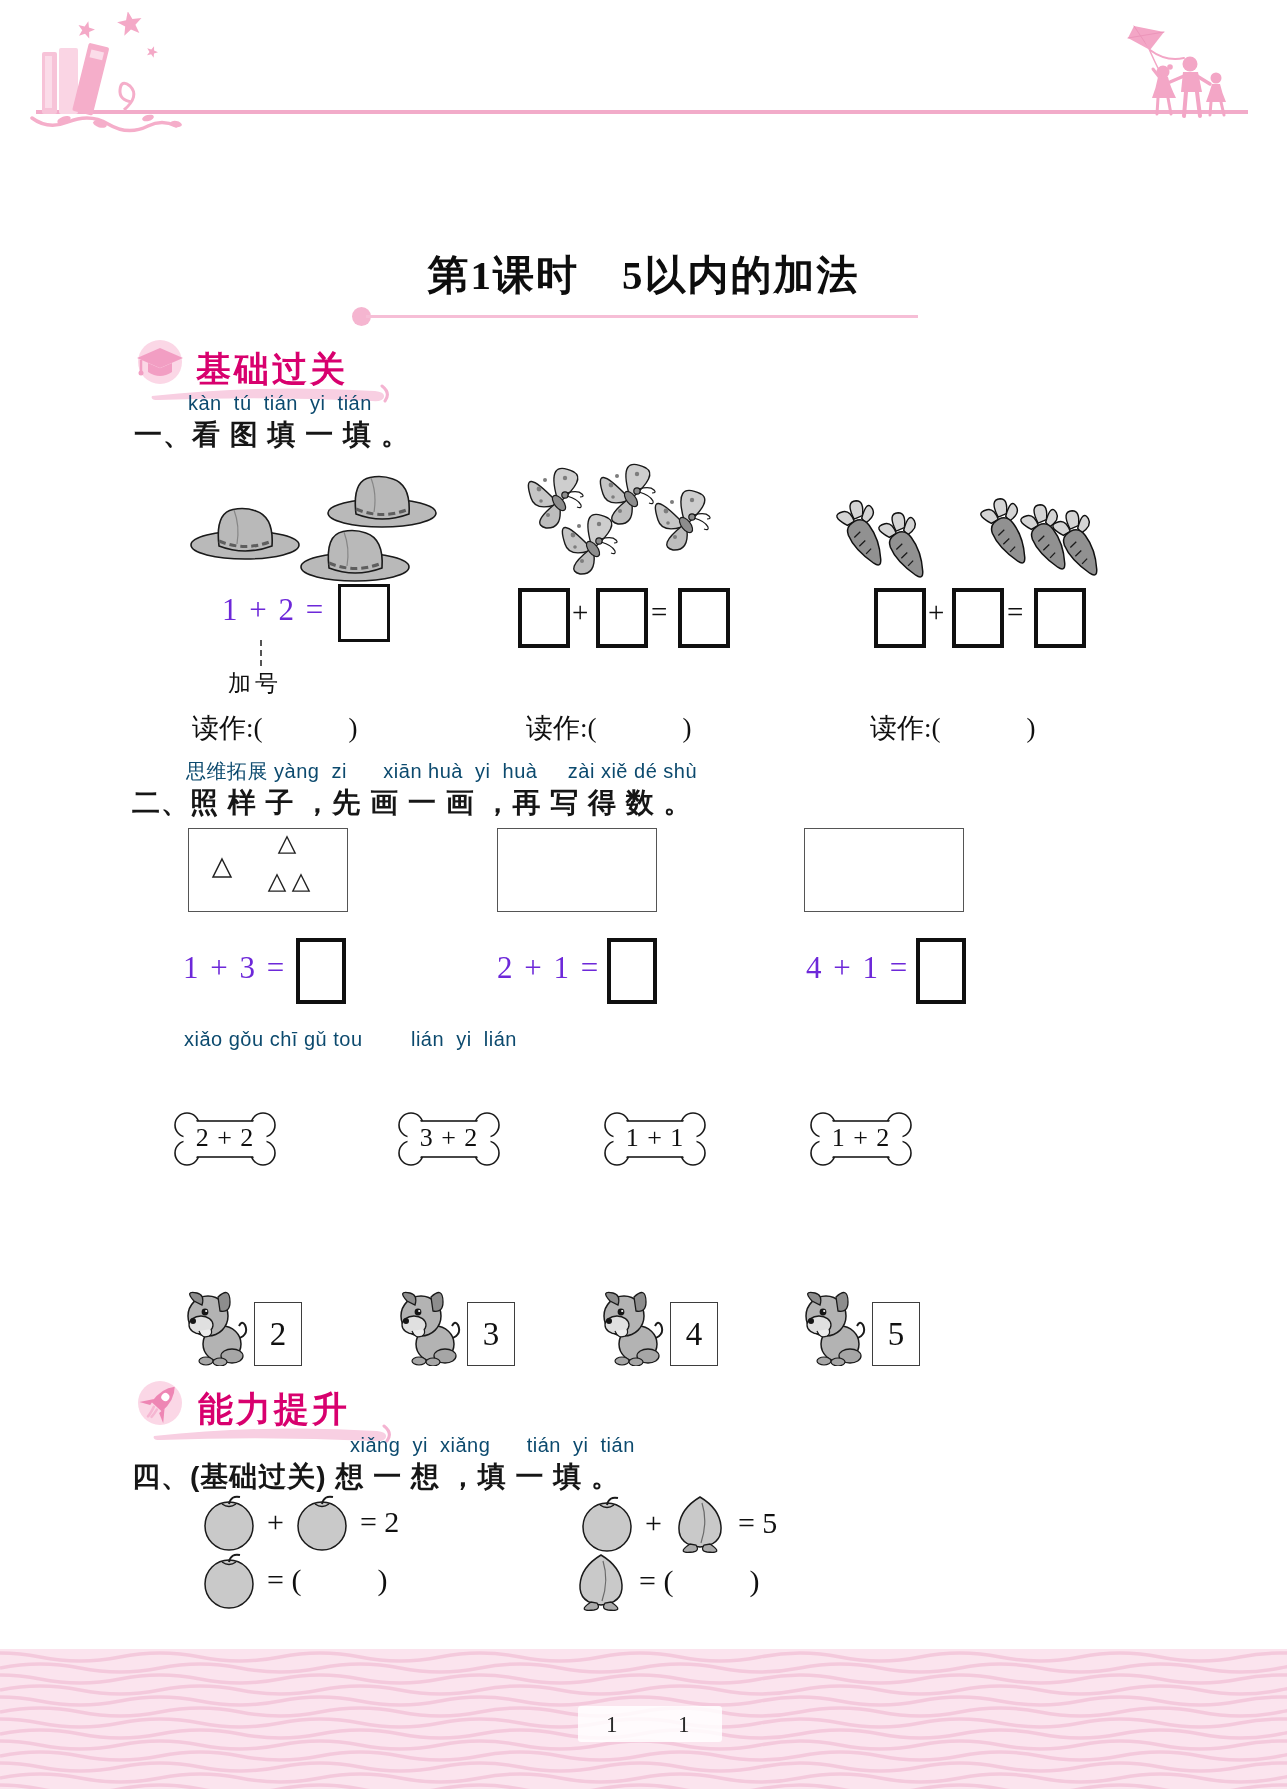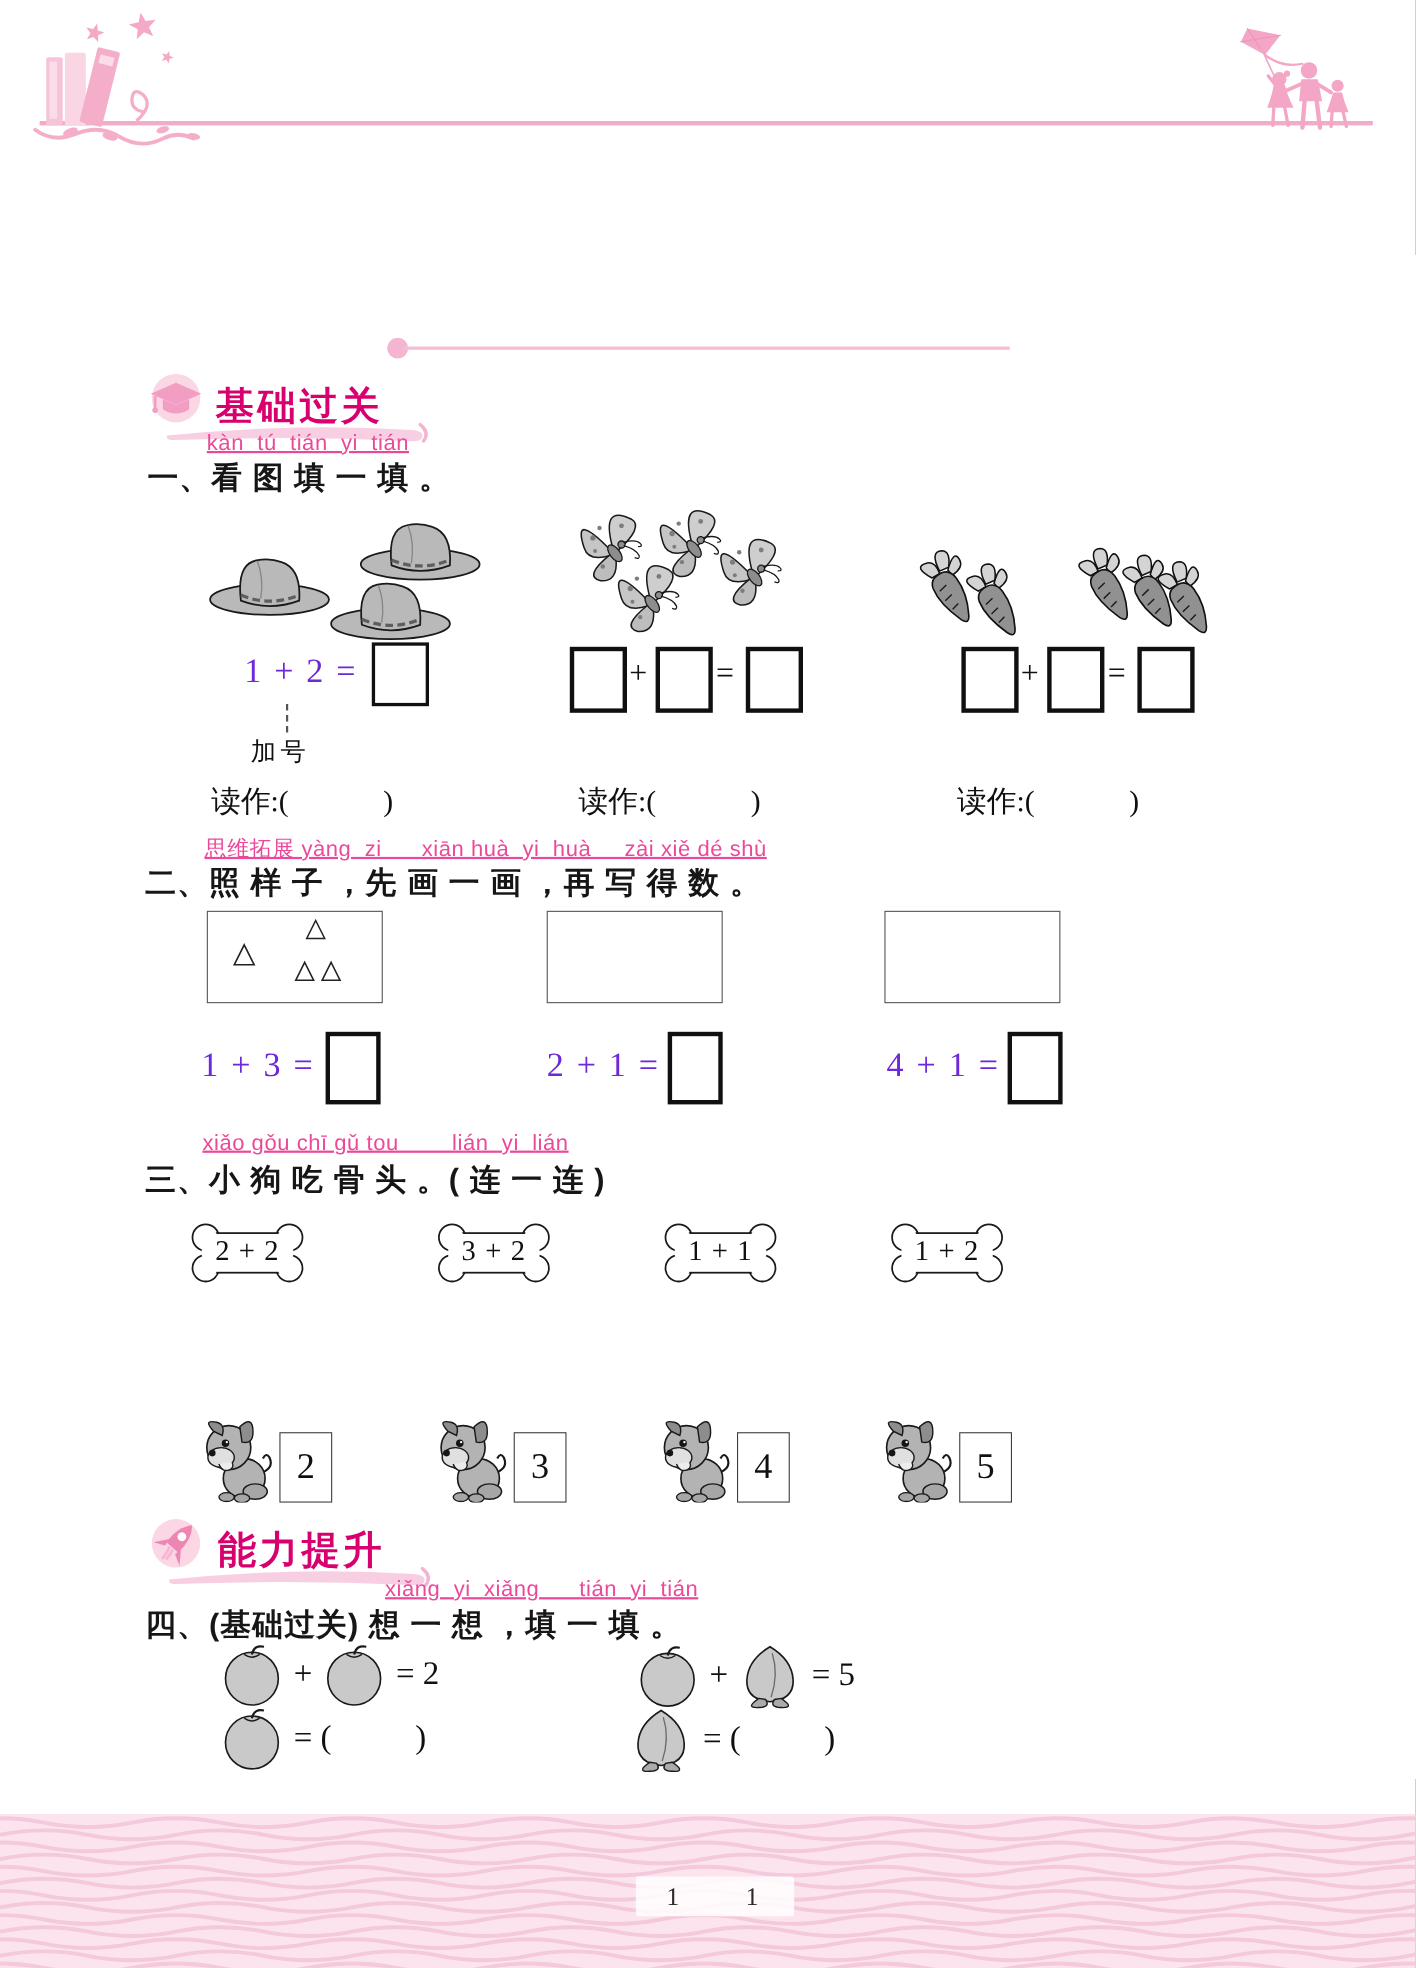--- a/index.html
+++ b/index.html
@@ -8,21 +8,21 @@
   .abs{position:absolute;}
   .title{position:absolute;left:0;right:0;text-align:center;
          font-family:"Liberation Serif",serif;font-size:41px;font-weight:700;
          color:#0d0d0d;letter-spacing:2px;z-index:2;}
   .title-line{position:absolute;height:3px;background:#f6bed6;z-index:1;}
   .title-dot{position:absolute;width:19px;height:19px;border-radius:50%;background:#f5b5d0;z-index:1;}
   .hdr-line{position:absolute;height:4px;background:#f2abc9;}
   .badge-label{position:absolute;font-size:35px;font-weight:700;color:#d8006e;
                letter-spacing:3px;z-index:2;white-space:pre;}
   .pinyin{position:absolute;font-family:"Liberation Sans",sans-serif;font-size:20px;
-          color:#ec4899;white-space:pre;letter-spacing:0.5px;text-decoration:underline;}
+          color:#0c4a6e;white-space:pre;letter-spacing:0.5px;}
   .qtext{position:absolute;font-family:"Liberation Sans",sans-serif;font-size:28px;font-weight:700;
          color:#161616;white-space:pre;letter-spacing:1px;}
   .eqlhs{position:absolute;font-family:"Liberation Serif",serif;font-size:31px;color:#6d28d9;
          letter-spacing:2px;white-space:pre;}
   .box{position:absolute;background:#fff;border:3px solid #101010;}
   .box.heavy{border-width:4px;}
   .op{position:absolute;font-family:"Liberation Serif",serif;font-size:29px;color:#101010;}
   .dash-v{position:absolute;width:0;border-left:2px dashed #555;}
   .plus-note{position:absolute;font-family:"Liberation Serif",serif;font-size:23px;color:#101010;letter-spacing:4px;}
   .readrow{position:absolute;font-family:"Liberation Serif",serif;font-size:27px;color:#101010;white-space:pre;}
@@ -161,20 +161,21 @@
       <path d="M52 58 L45 49" stroke-width="3"></path>
       <path d="M76 56 L62 62 M89 56 L102 64" stroke-width="3.5"></path>
       <path d="M50 78 L49 94 M60 78 L63 94" stroke-width="3"></path>
       <path d="M78 72 L76 96 M89 72 L92 96" stroke-width="4"></path>
       <path d="M103 82 L102 95 M113 82 L116 95" stroke-width="3"></path>
     </g>
   </svg>
 
   <div class="title-dot" style="left:352px;top:307px;"></div>
   <div class="title-line" style="left:366px;top:315px;width:552px;"></div>
+  <div class="title" style="top:248px;">第1课时　5以内的加法</div>
 
   <svg class="abs" style="left:132px;top:338px;" width="54" height="50" viewBox="0 0 54 50">
     <circle cx="28" cy="24" r="22" fill="#fbd7e6"></circle>
     <path d="M5 20 L28 10 L51 20 L28 30 Z" fill="#f29ec3"></path>
     <path d="M16 25 v9 q12 8 24 0 v-9 l-12 5.2 Z" fill="#f29ec3"></path>
     <path d="M9 22 v11" stroke="#f29ec3" stroke-width="2.5" fill="none"></path>
     <circle cx="9" cy="35" r="2.5" fill="#f29ec3"></circle>
   </svg>
   <svg class="abs" style="left:150px;top:384px;" width="244" height="20" viewBox="0 0 244 20">
     <path d="M2 12 Q118 0 225 7 q10 1 9 6 q-1 5 -12 4 Q115 12 8 16 Q0 16 2 12 Z" fill="#f8cfe2"></path>
@@ -270,21 +271,20 @@
   <div class="rect-frame" style="left:804px;top:828px;"></div>
 
   <div class="eqlhs" style="left:183px;top:950px;">1 + 3 =</div>
   <div class="box heavy" style="left:296px;top:938px;width:42px;height:58px;"></div>
   <div class="eqlhs" style="left:497px;top:950px;text-align:right;">2 + 1 =</div>
   <div class="box heavy" style="left:607px;top:938px;width:42px;height:58px;"></div>
   <div class="eqlhs" style="left:806px;top:950px;">4 + 1 =</div>
   <div class="box heavy" style="left:916px;top:938px;width:42px;height:58px;"></div>
 
   <div class="pinyin" style="left:184px;top:1028px;text-align:right;">xiǎo gǒu chī gǔ tou        lián  yi  lián</div>
-  <div class="qtext" style="left:132px;top:1054px;">三、小 狗 吃 骨 头 。( 连 一 连 )</div>
 
   <div class="bone" style="left:170px;top:1110px;">
     <svg width="110" height="58" viewBox="0 0 110 58">
         <use href="#bone"></use>
       </svg>
     <span class="expr">2 + 2</span>
   </div>
   <div class="bone" style="left:394px;top:1110px;">
     <svg width="110" height="58" viewBox="0 0 110 58">
         <use href="#bone"></use>

